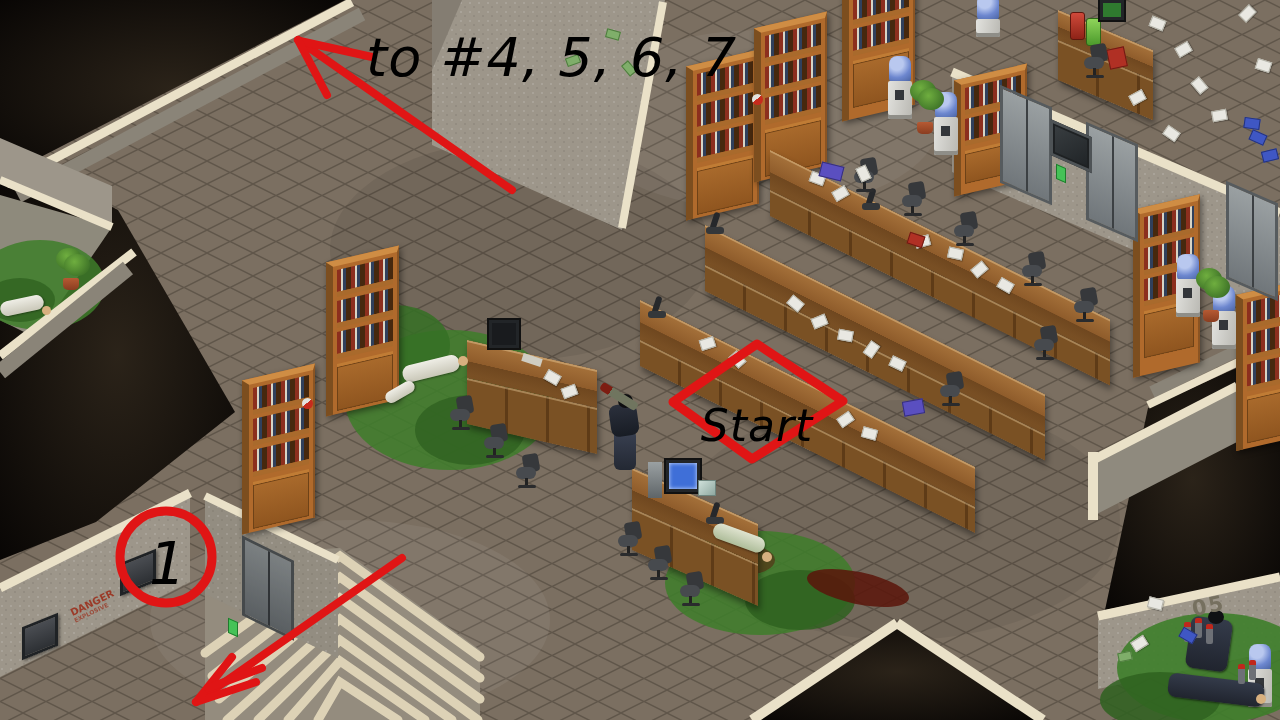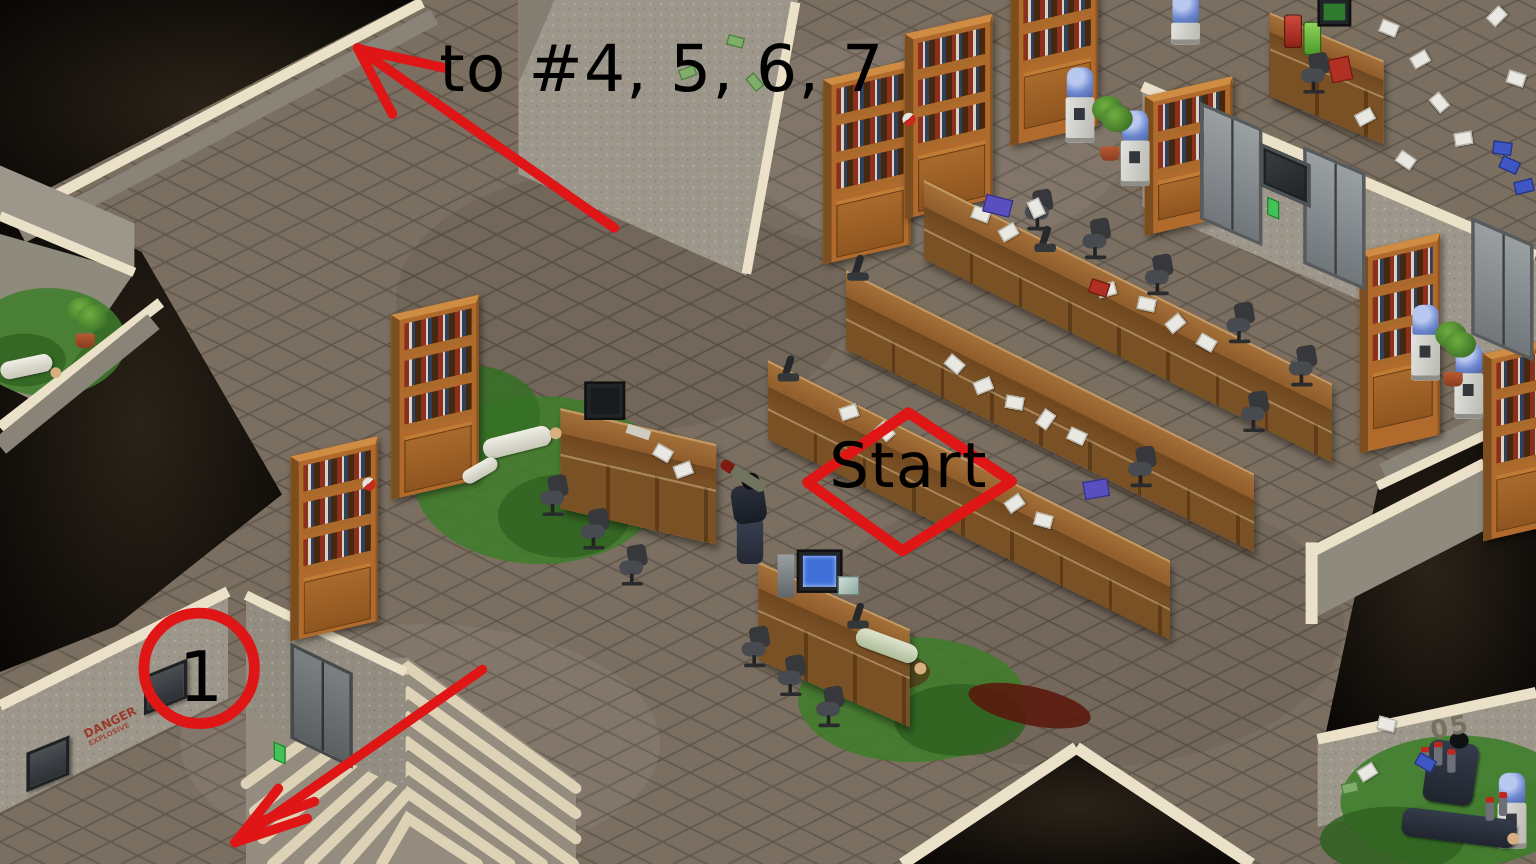--- a/index.html
+++ b/index.html
@@ -45,21 +45,21 @@
   .vent{width:30px;height:27px;background:linear-gradient(#4a4d52,#2d3034);border:3px solid #1f2225;transform:skewY(-22deg);box-shadow:2px 2px 3px rgba(0,0,0,.4);}
   .eledoor{background:linear-gradient(#9aa0a2,#70767a);border:3px solid #565b5e;transform:skewY(23.5deg);}
   .eledoor .seam{position:absolute;left:50%;top:0;width:2px;height:100%;background:#3c4043;}
   .wallscreen{background:#1e2123;border:3px solid #4e5356;transform:skewY(23.5deg);}
   .wallscreen .inner{position:absolute;inset:2px;background:linear-gradient(135deg,#383d40,#202427);}
   .keycard{width:8px;height:13px;background:#45c257;border:1px solid #1f7a2c;transform:skewY(23.5deg);}
   .canister{width:13px;height:26px;border-radius:3px;}
   .grenade{width:7px;height:15px;background:#6d7076;border-radius:2px;border-top:5px solid #c0271c;}
   .ball{width:11px;height:11px;border-radius:50%;background:linear-gradient(140deg,#e3e3df 45%,#c62b1d 46%);}
   
-  .anno-text{position:absolute;color:var(--ink,#000);font-size:52px;letter-spacing:1px;white-space:nowrap;}
+  .anno-text{position:absolute;color:var(--ink,#000);font-size:52px;letter-spacing:1px;white-space:nowrap;font-style:italic;}
   .wall-text{position:absolute;color:#9b3a28;font-weight:bold;line-height:1;}
   .sector-text{position:absolute;color:#76705f;font-weight:bold;font-size:21px;letter-spacing:2px;transform:rotate(-12deg);}
   .centered{transform:translate(-50%,-50%);}
 </style>
 </head>
 <body>
 
 <div id="viewport">
 
   <svg class="layer" width="1280" height="720" viewBox="0 0 1280 720">
@@ -506,15 +506,15 @@
       <line x1="402" y1="558" x2="196" y2="702"></line>
       <line x1="196" y1="702" x2="256" y2="682"></line>
       <line x1="196" y1="702" x2="232" y2="657"></line>
       <line x1="208" y1="688" x2="262" y2="668"></line>
     </g>
     <polygon points="757,344 843,401 752,459 673,402" style="stroke:var(--annotation,#e01515)" stroke-width="9" fill="none" stroke-linejoin="round"></polygon>
     <circle cx="166" cy="557" r="46" style="stroke:var(--annotation,#e01515)" stroke-width="9" fill="none"></circle>
   </svg>
 
   <div class="anno-text" style="left:366px;top:26px;font-size:54px">to #4, 5, 6, 7</div>
-  <div class="anno-text centered" style="left:757px;top:389px;font-size:52px">Start</div>
+  <div class="anno-text centered" style="left:757px;top:425px;font-size:44px">Start</div>
   <div class="anno-text centered" style="left:168px;top:564px;font-size:58px">1</div>
 </div>
 
 </body></html>

